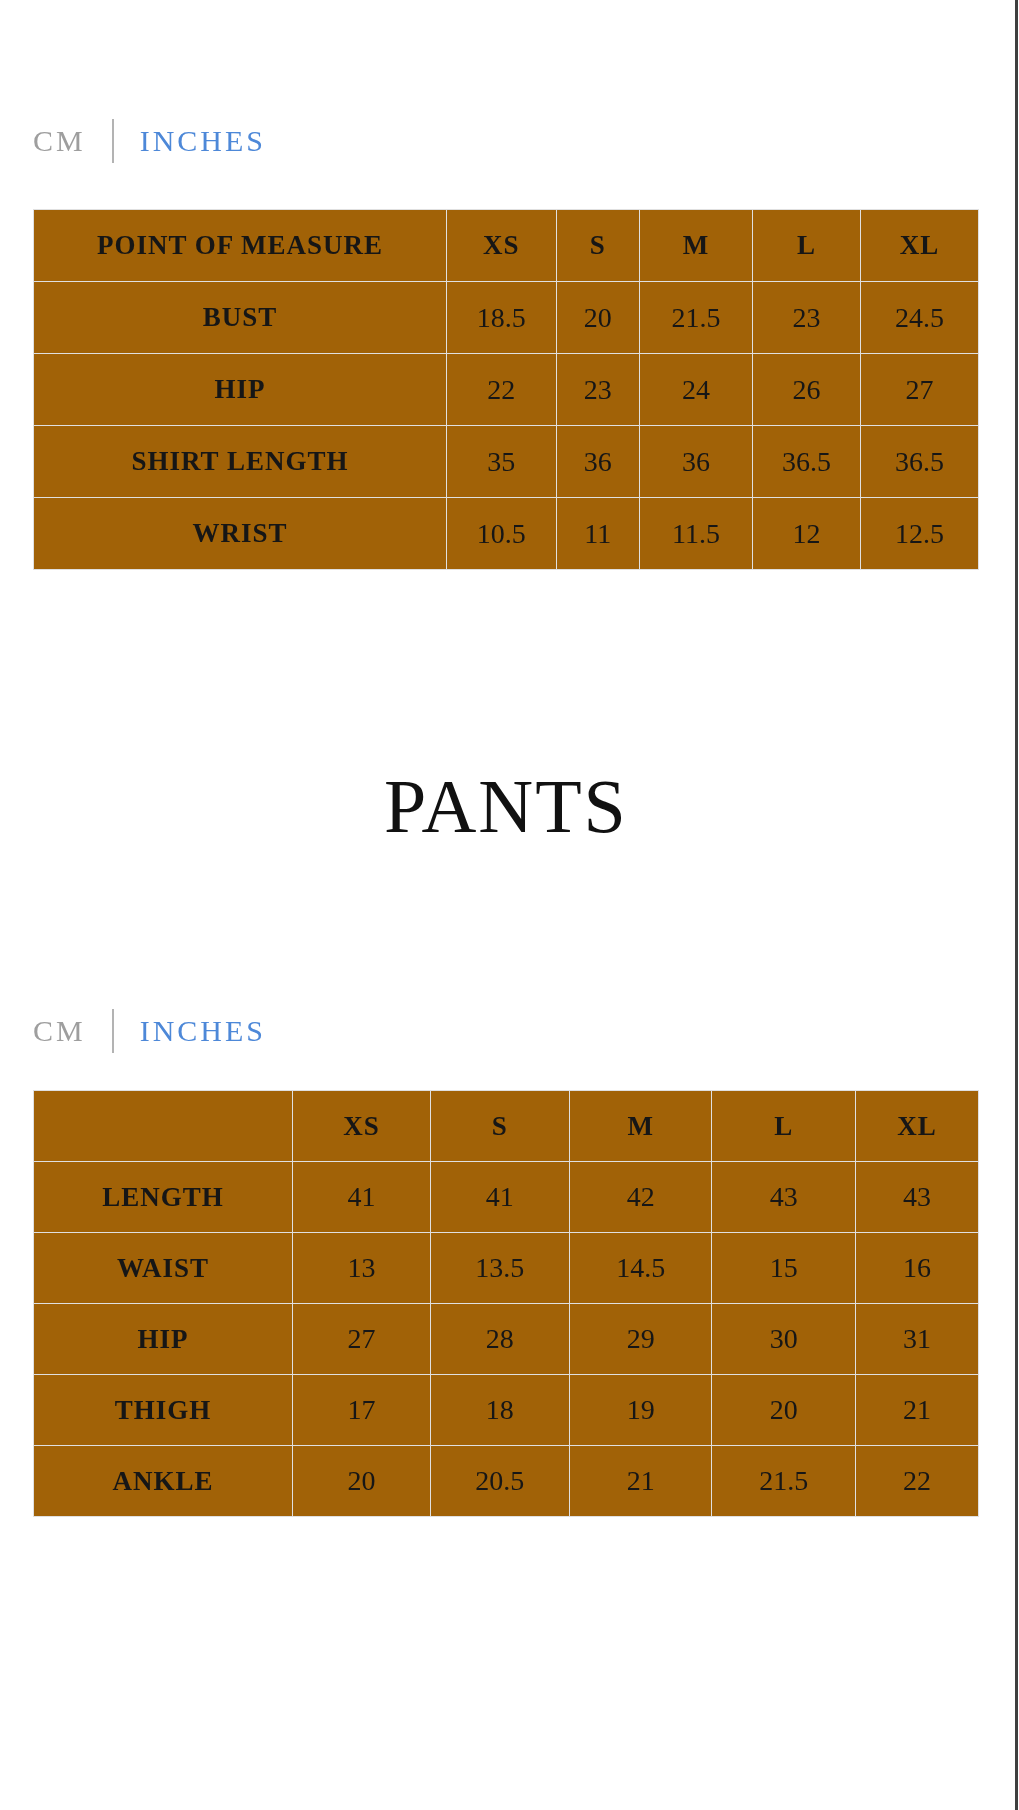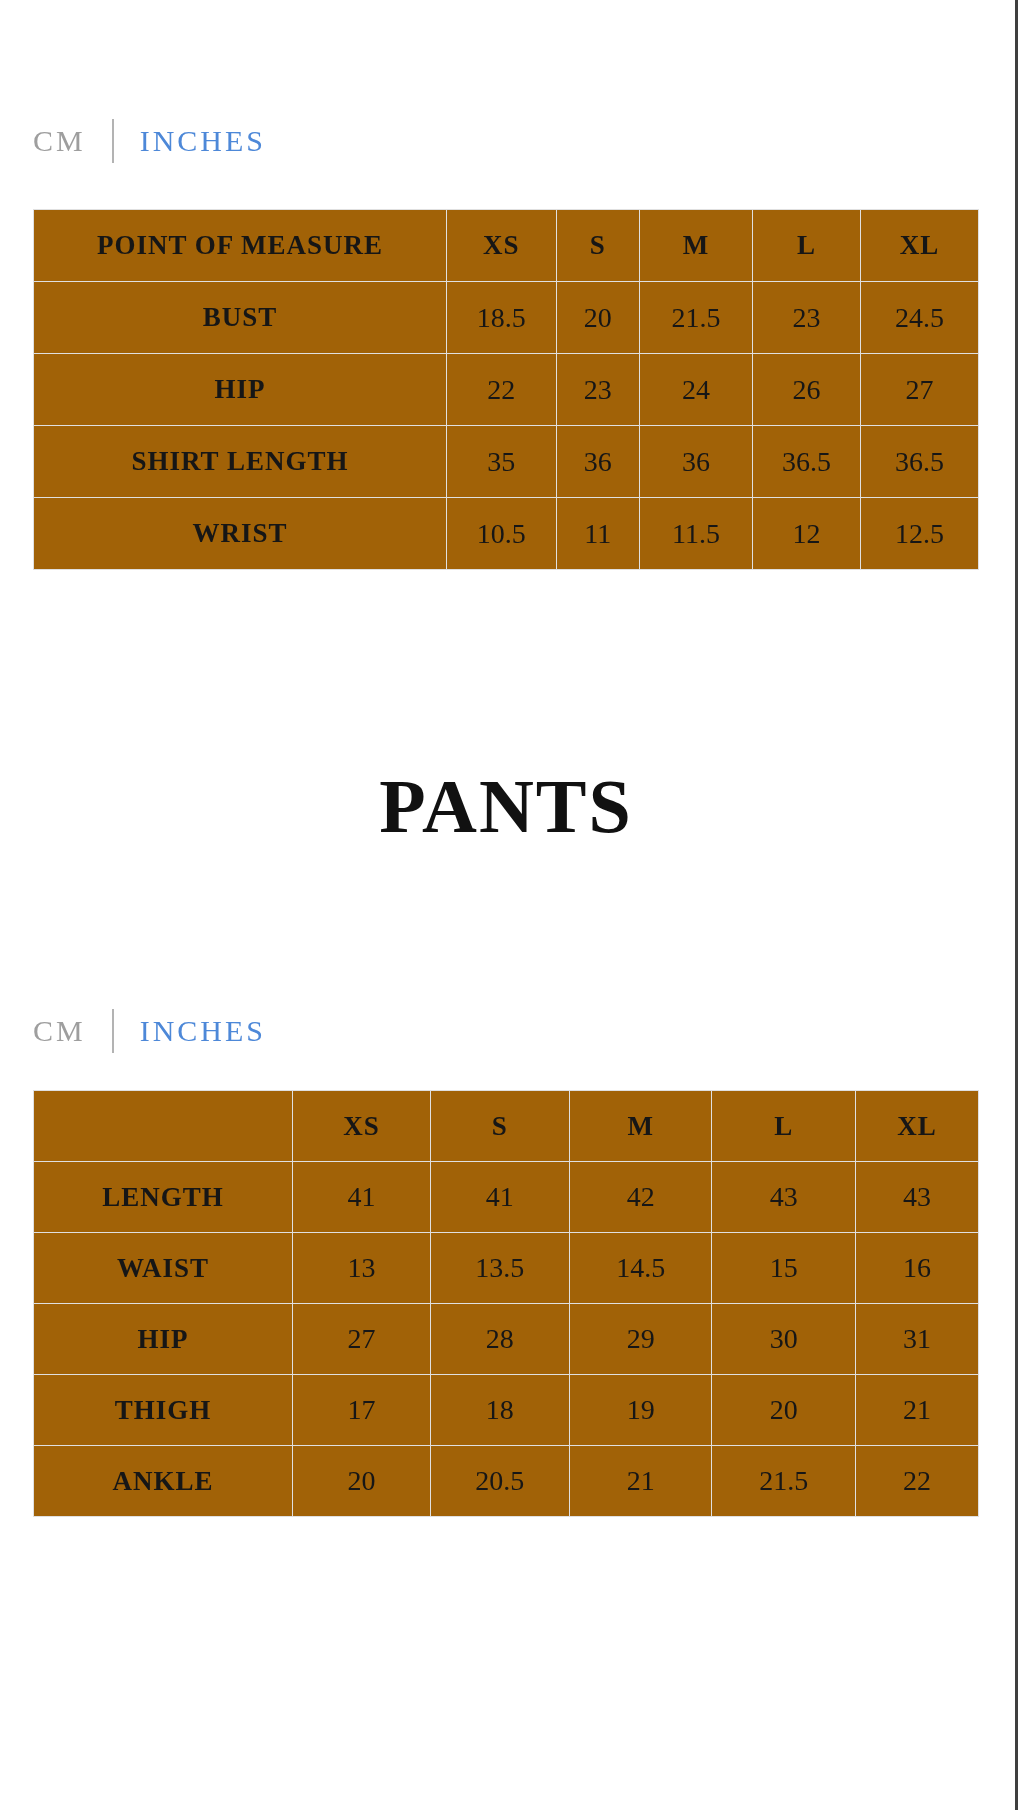--- a/index.html
+++ b/index.html
@@ -71,21 +71,21 @@
   .shirt-table { margin-top: 45px; }
   .shirt-table th, .shirt-table td { height: 69px; }
   .pants-table { margin-top: 36px; }
   .pants-table th, .pants-table td { height: 68px; }
 
   
   .pants-heading {
     margin: 190px 0 0 0;
     text-align: center;
     font-size: 76px;
-    font-weight: bold;
+    font-weight: normal;
     letter-spacing: 2px;
     line-height: 92px;
     color: #111111;
   }
 
   
   .scrollbar {
     position: absolute;
     top: 0;
     right: 1px;

